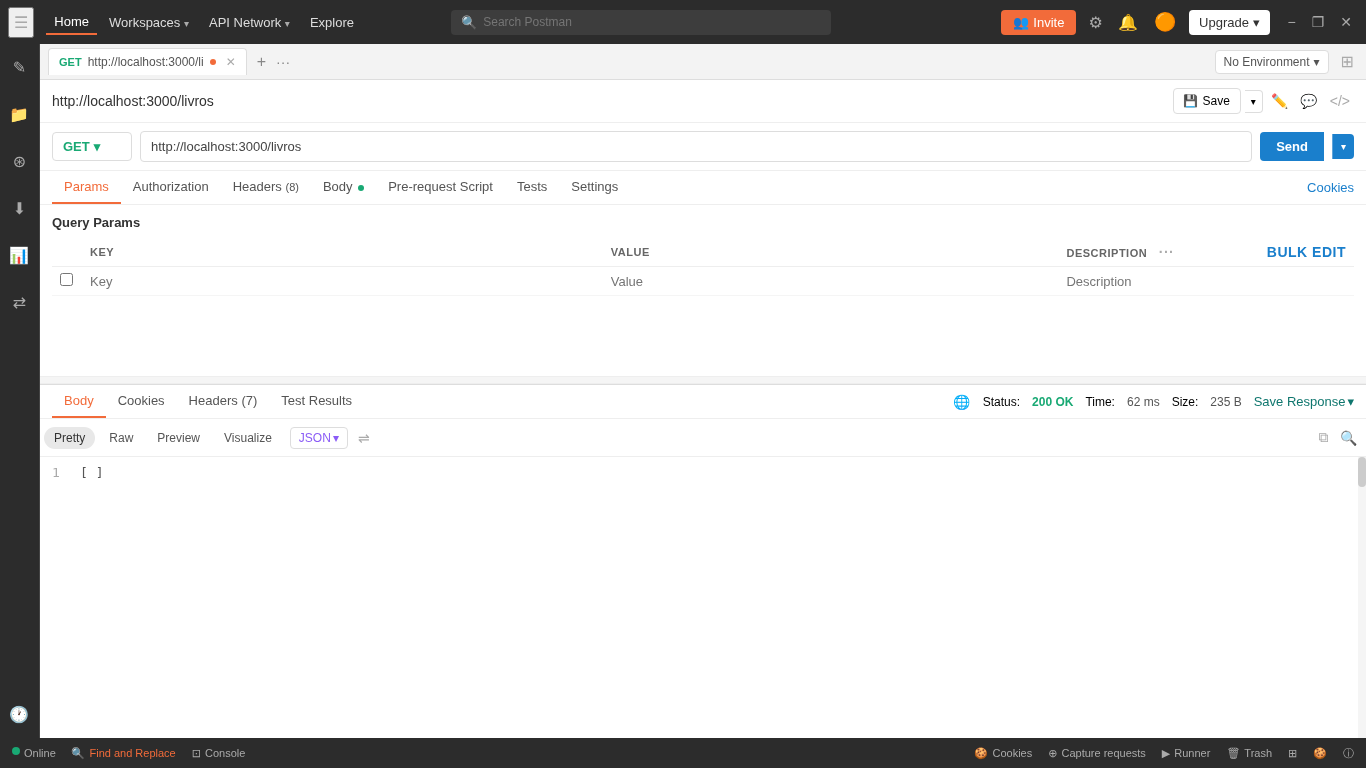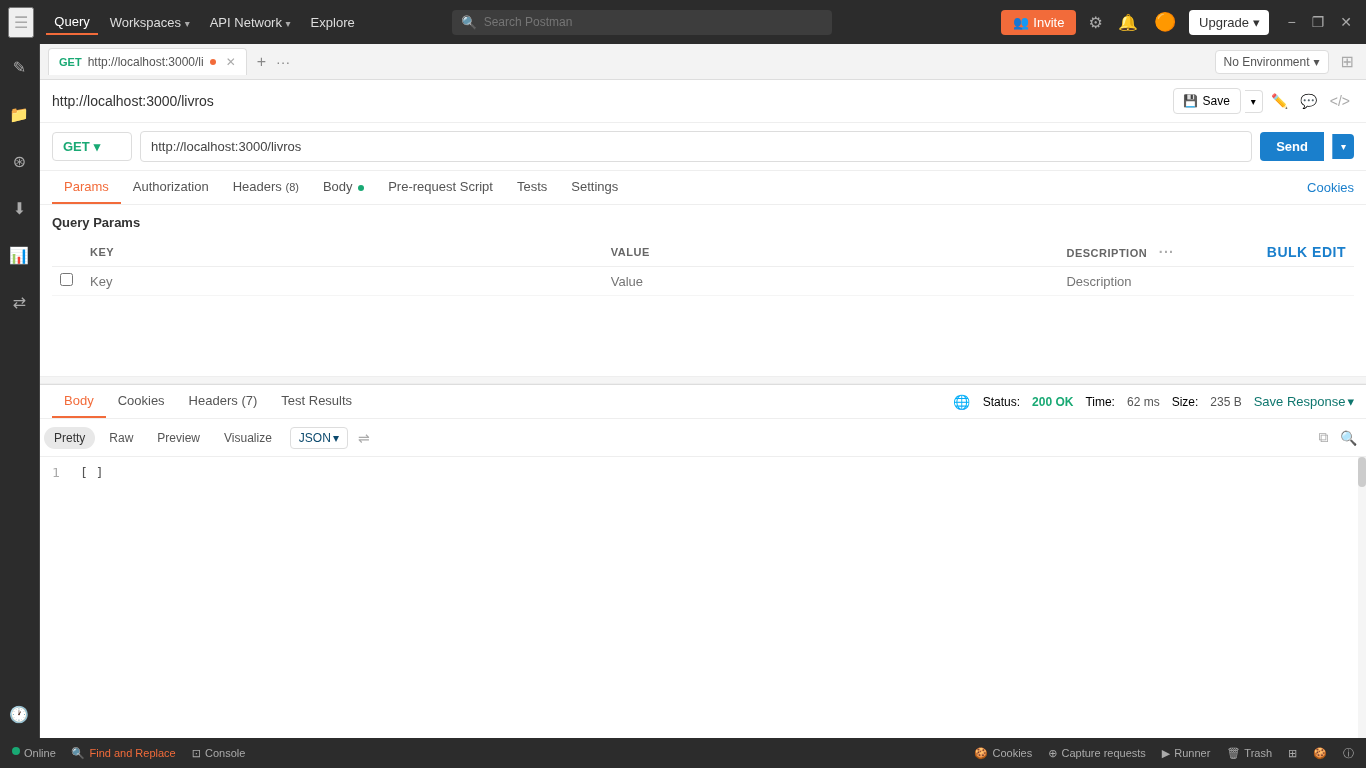--- a/index.html
+++ b/index.html
@@ -87,21 +87,21 @@
     .resp-status { margin-left: auto; display: flex; align-items: center; gap: 12px; font-size: 12px; }
     .status-ok { color: #19a974; font-weight: 600; }
     .status-info { color: #555; }
     .save-response { color: #0f766e; font-size: 13px; cursor: pointer; display: flex; align-items: center; gap: 2px; }
     .globe-icon { color: #aaa; font-size: 14px; }
 
     
     .resp-format-bar { display: flex; align-items: center; padding: 6px 4px; border-bottom: 1px solid #eee; gap: 4px; }
     .fmt-btn { padding: 4px 10px; font-size: 12px; border: none; background: none; cursor: pointer; color: #555; border-radius: 20px; }
     .fmt-btn.active { background: #e8e8e8; color: #333; font-weight: 500; }
-    .fmt-select { display: flex; align-items: center; gap: 2px; border: 1px solid #ddd; border-radius: 4px; padding: 3px 8px; font-size: 12px; color: #0c4a6e; cursor: pointer; margin-left: 4px; background: #fff; }
+    .fmt-select { display: flex; align-items: center; gap: 2px; border: 1px solid #ddd; border-radius: 4px; padding: 3px 8px; font-size: 12px; color: #8b5cf6; cursor: pointer; margin-left: 4px; background: #fff; }
     .fmt-wrap-btn { background: none; border: none; color: #aaa; font-size: 14px; cursor: pointer; padding: 4px; margin-left: 2px; }
     .resp-actions { margin-left: auto; display: flex; gap: 4px; }
     .resp-action-btn { background: none; border: none; color: #aaa; font-size: 14px; cursor: pointer; padding: 4px; }
 
     
     .resp-code { padding: 8px 12px; font-family: monospace; font-size: 13px; color: #555; background: #fff; flex: 1; overflow: auto; }
     .line-num { color: #aaa; min-width: 20px; display: inline-block; user-select: none; margin-right: 8px; }
 
     
     .bottom-bar { height: 30px; background: #2c2c2c; display: flex; align-items: center; padding: 0 12px; gap: 16px; }
@@ -114,21 +114,21 @@
 
     
     .divider { height: 8px; background: #f5f5f5; border-top: 1px solid #eee; border-bottom: 1px solid #eee; cursor: row-resize; }
   </style>
 </head>
 <body>
 
 <div class="topbar">
   <button class="topbar-menu-icon">☰</button>
   <div class="nav-links">
-    <span class="nav-link active">Query</span>
+    <span class="nav-link active">Home</span>
     <span class="nav-link">
       <span>Workspaces</span>
       <span class="nav-arrow">▾</span>
     </span>
     <span class="nav-link">
       <span>API Network</span>
       <span class="nav-arrow">▾</span>
     </span>
     <span class="nav-link">Explore</span>
   </div>

